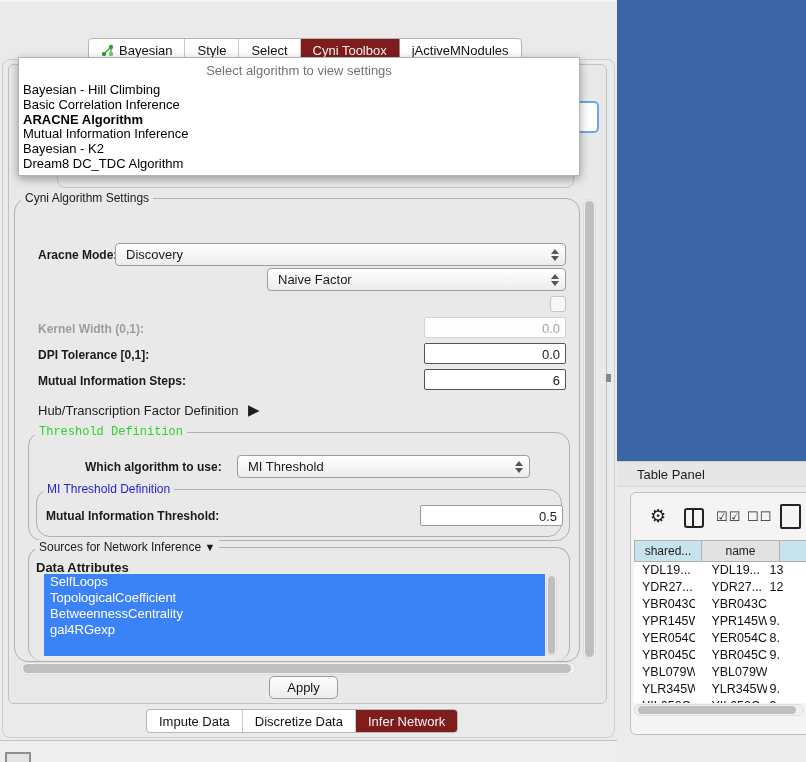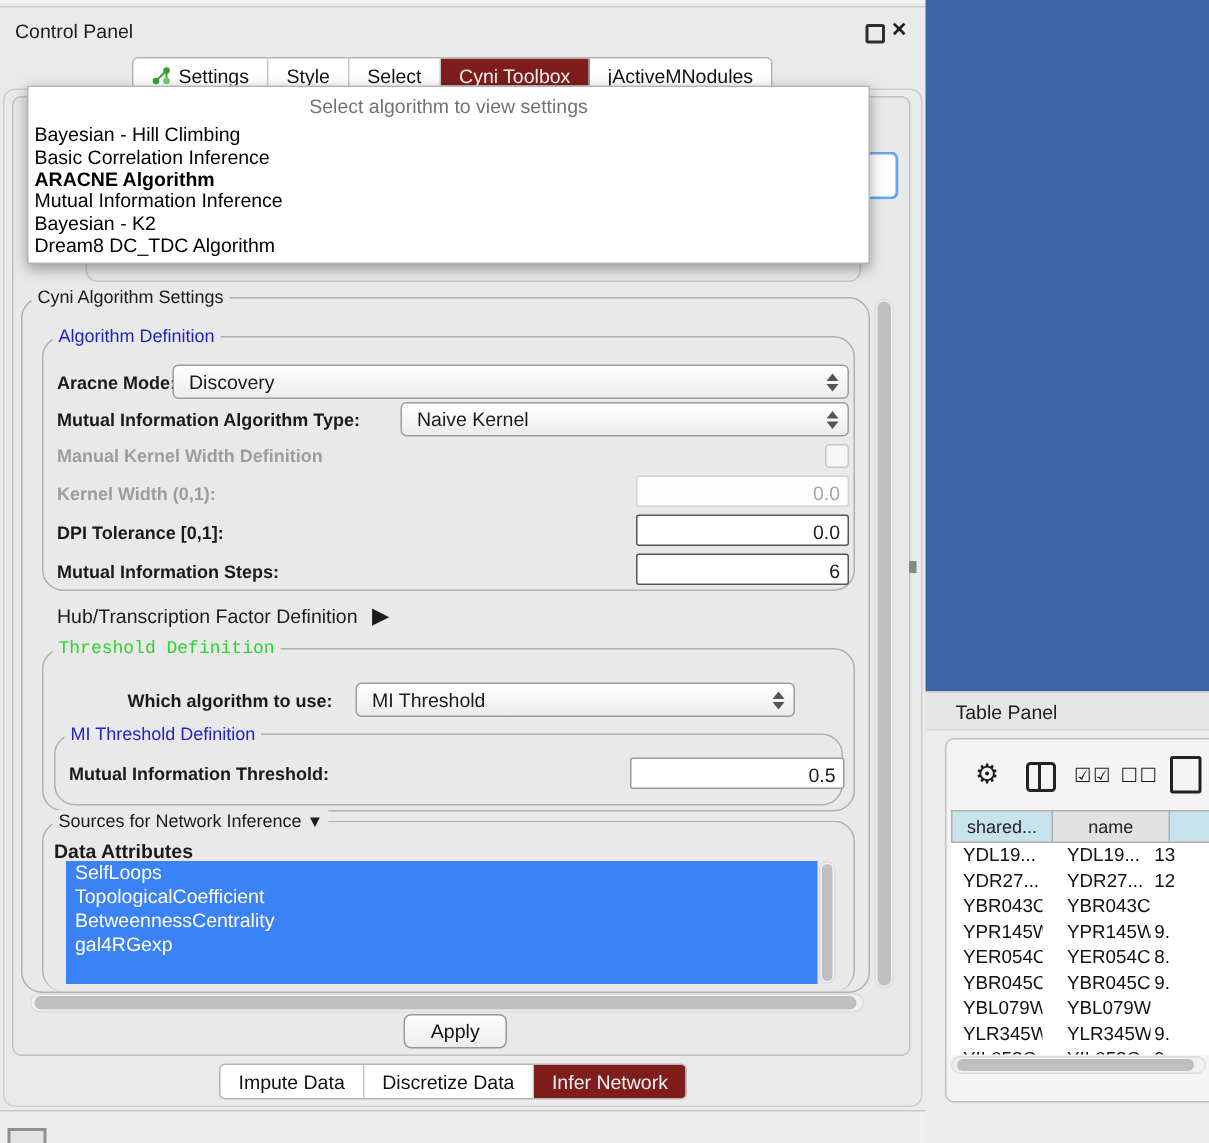--- a/index.html
+++ b/index.html
@@ -72,35 +72,30 @@
   .tbl-rows{position:absolute;left:634px;top:562px;width:172px;height:141px;overflow:hidden;background:#fff;}
   .trow{display:flex;height:17px;cursor:pointer;}
   .td{font-size:12.5px;line-height:17px;color:#111;white-space:nowrap;overflow:hidden;box-sizing:border-box;}
 </style>
 </head>
 <body>
 
 <div class="root">
 
   <div class="cp">
-    <div class="cp-titlebar">
-      <span class="cp-title">Control Panel</span>
-      <span class="float-ic"></span>
-      <span class="close-ic">✕</span>
-    </div>
 
     <div class="tabrow" id="cp-tabs" style="left:88px;top:36px;">
         <div class="tab">
           <svg width="13" height="13">
             <path d="M3,10 L10,3 M10,10 L10,3" stroke="#2fa12f" stroke-width="1.2" fill="none"></path>
             <circle cx="3" cy="10" r="2.2" fill="#2fa12f"></circle>
             <circle cx="10" cy="3" r="2.2" fill="#2fa12f"></circle>
             <circle cx="10" cy="10" r="2.2" fill="#74c974"></circle>
           </svg>
-          <span>Settings</span>
+          <span>Bayesian</span>
         </div>
         <div class="tab">
           <span>Style</span>
         </div>
         <div class="tab">
           <span>Select</span>
         </div>
         <div class="tab sel">
           <span>Cyni Toolbox</span>
         </div>
@@ -115,40 +110,35 @@
     <div class="frag-combo"></div>
     <div class="frag-box"></div>
 
     <div class="fs" style="left:14px;top:196px;width:564px;height:462px;">
       <span class="legend black">Cyni Algorithm Settings</span>
     </div>
     <div class="sb" style="left:583px;top:197px;width:13px;height:460px;">
       <div class="thumb" style="left:1px;top:1px;width:9px;height:456px;"></div>
     </div>
 
-    <div class="fs" style="left:28px;top:222px;width:540px;height:168px;">
-      <span class="legend" style="color:#1f1fd1;">Algorithm Definition</span>
-    </div>
     <span class="lbl" style="left:38px;top:246px;">Aracne Mode:</span>
     <div class="combo" style="left:115px;top:241px;width:451px;">
       <span>Discovery</span>
       <span class="arrows">
           <div class="tri-up"></div>
           <div class="tri-dn"></div>
         </span>
     </div>
-    <span class="lbl" style="left:38px;top:271px;">Mutual Information Algorithm Type:</span>
     <div class="combo" style="left:267px;top:266px;width:299px;">
-      <span>Naive Kernel</span>
+      <span>Naive Factor</span>
       <span class="arrows">
           <div class="tri-up"></div>
           <div class="tri-dn"></div>
         </span>
     </div>
-    <span class="lbl dis" style="left:38px;top:295px;">Manual Kernel Width Definition</span>
     <div class="chk" style="left:550px;top:294px;"></div>
     <span class="lbl dis" style="left:38px;top:320px;">Kernel Width (0,1):</span>
     <div class="tfield dis" style="left:424px;top:315px;width:142px;">0.0</div>
     <span class="lbl" style="left:38px;top:346px;">DPI Tolerance [0,1]:</span>
     <div class="tfield dark" style="left:424px;top:341px;width:142px;">0.0</div>
     <span class="lbl" style="left:38px;top:372px;">Mutual Information Steps:</span>
     <div class="tfield dark" style="left:424px;top:367px;width:142px;">6</div>
 
     <div class="hubrow" style="left:38px;top:399px;">
       <span>Hub/Transcription Factor Definition</span>

